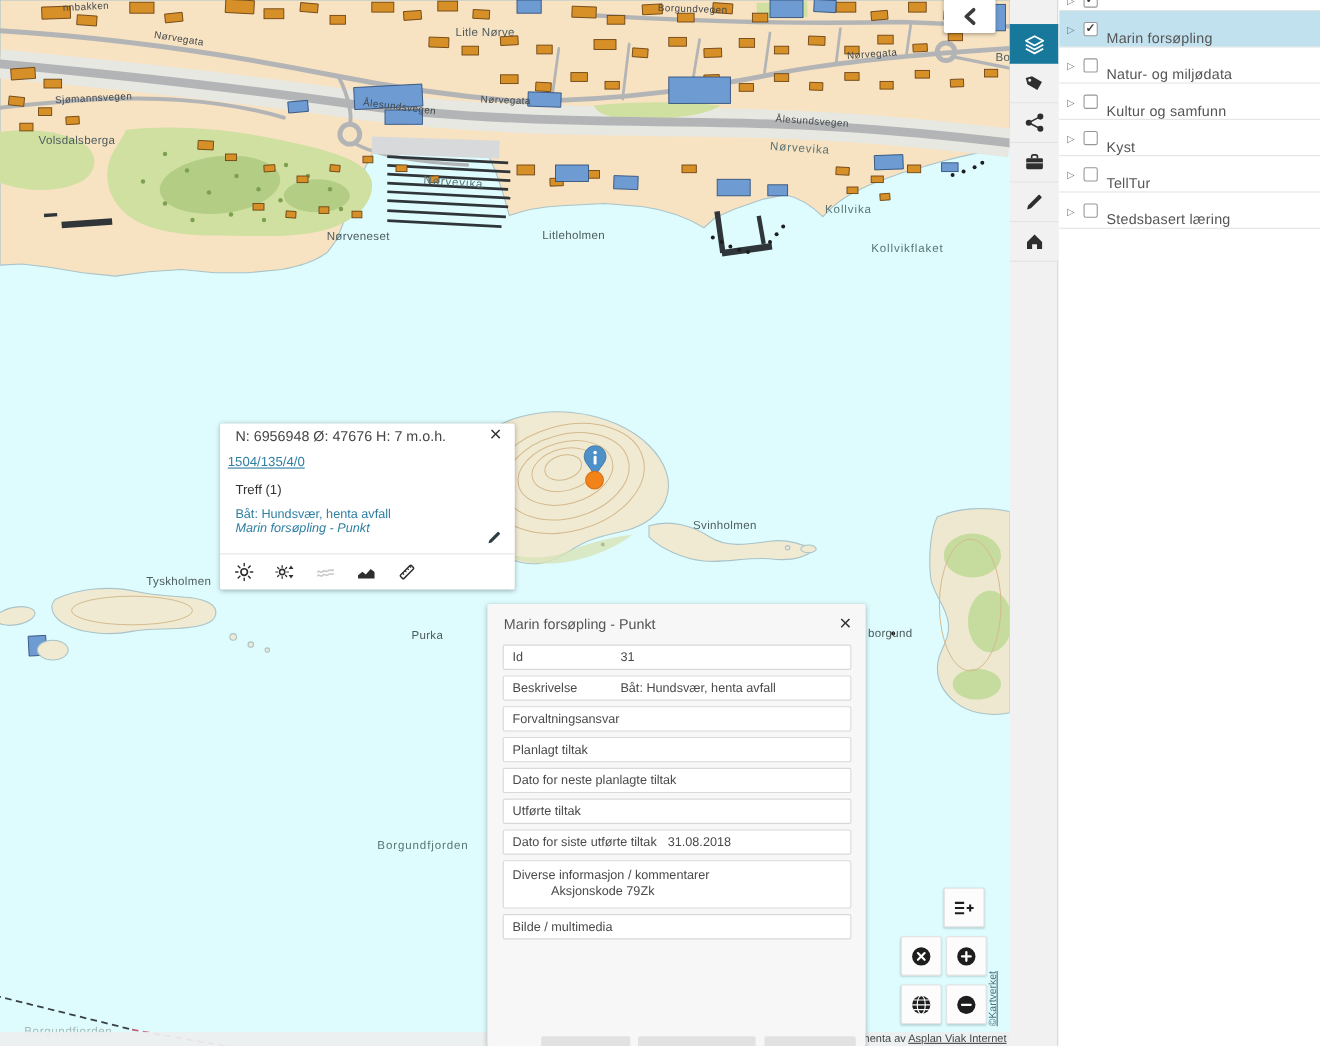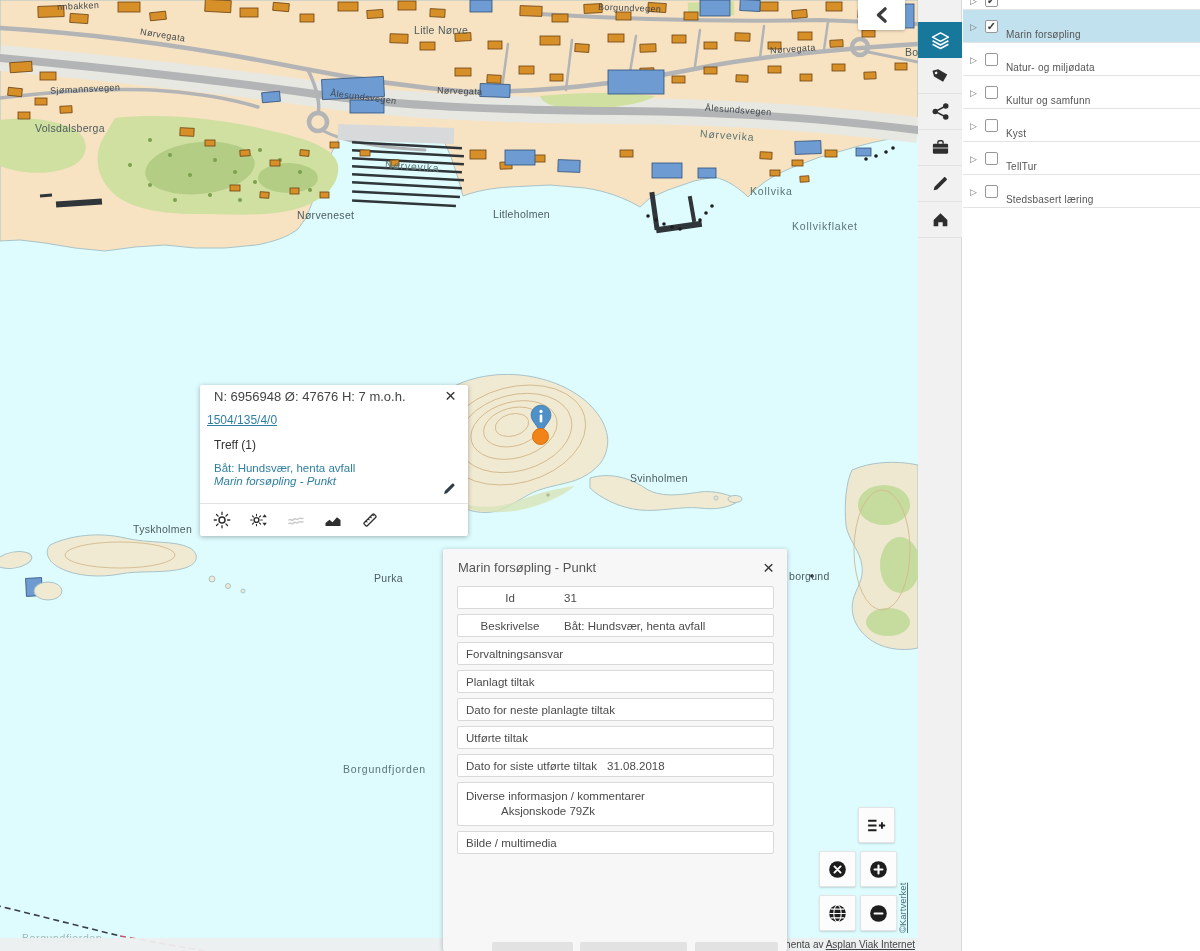--- a/index.html
+++ b/index.html
@@ -43,21 +43,21 @@
 
   
   .detail-panel{position:absolute;left:443px;top:549px;width:344px;height:402px;background:#f7f7f7;border-radius:2px;
     box-shadow:0 1px 5px rgba(0,0,0,.28);z-index:7;overflow:hidden;}
   .dp-head{display:flex;justify-content:space-between;align-items:center;padding:11px 13px 9px 15px;}
   .dp-title{font-size:13px;color:#555;}
   .dp-close{font-size:19px;line-height:15px;color:#333;cursor:pointer;}
   .dp-fields{padding:2px 13px 0 14px;}
   .field{background:#fff;border:1px solid #d9d9d9;border-radius:2px;margin-bottom:5px;
     padding:5px 8px 4px;font-size:11.5px;color:#4a4a4a;min-height:23px;display:flex;align-items:baseline;gap:10px;}
-  .field.col .flabel{width:88px;flex:none;text-align:center;}
+  .field.col .flabel{width:88px;flex:none;}
   .field.multi{display:block;line-height:15px;padding-top:6px;padding-bottom:6px;}
   .field.multi .fvalue{display:block;margin-left:35px;}
   .dp-actions{position:absolute;left:49px;top:393px;display:flex;}
   .dp-actions .stub{height:22px;background:#e2e2e2;border-radius:2px;}
   .stub.s1{width:81px;margin-right:7px;}.stub.s2{width:107px;margin-right:8px;}.stub.s3{width:83px;}
 
   
   .map-controls{position:absolute;left:0;top:0;width:100%;height:100%;pointer-events:none;z-index:5;}
   .mbtn{position:absolute;width:37px;height:36px;background:#fcfcfc;border:1px solid #e4e4e4;border-radius:2px;
     box-shadow:0 1px 2px rgba(0,0,0,.15);display:flex;align-items:center;justify-content:center;color:#1d1d1d;pointer-events:auto;cursor:pointer;}
@@ -85,21 +85,21 @@
   
   .sidebar{position:absolute;left:963px;top:0;width:237px;height:951px;background:#fff;z-index:8;}
   .layer-row{height:33px;border-bottom:1px solid #e4e4e4;cursor:pointer;overflow:hidden;}
   .layer-row.sel{background:#c2e1ef;}
   .layer-row.cut{height:10px;}
   .layer-row.cut .lr-in{margin-top:-16px;}
   .lr-in{display:flex;align-items:center;height:33px;padding-left:7px;gap:8px;}
   .tri{font-size:9px;color:#777;flex:none;}
   .cb{width:13px;height:13px;border:1px solid #979797;border-radius:2px;background:#fff;flex:none;
     font-size:11px;line-height:11px;color:#3c3c3c;text-align:center;font-weight:bold;}
-  .lbl{font-size:10px;color:#555;letter-spacing:.2px;margin-top:16px;}
+  .lbl{font-size:13px;color:#555;letter-spacing:.2px;margin-top:16px;}
 </style>
 </head>
 <body>
 
 <div class="app">
 
   <div class="map">
     <svg class="terrain" width="918" height="951" viewBox="0 0 918 951">
 
       <path d="M0,0 H918 V134 C893,138 872,142 852,148 L820,157 796,166 C778,173 764,181 754,191 L748,197

